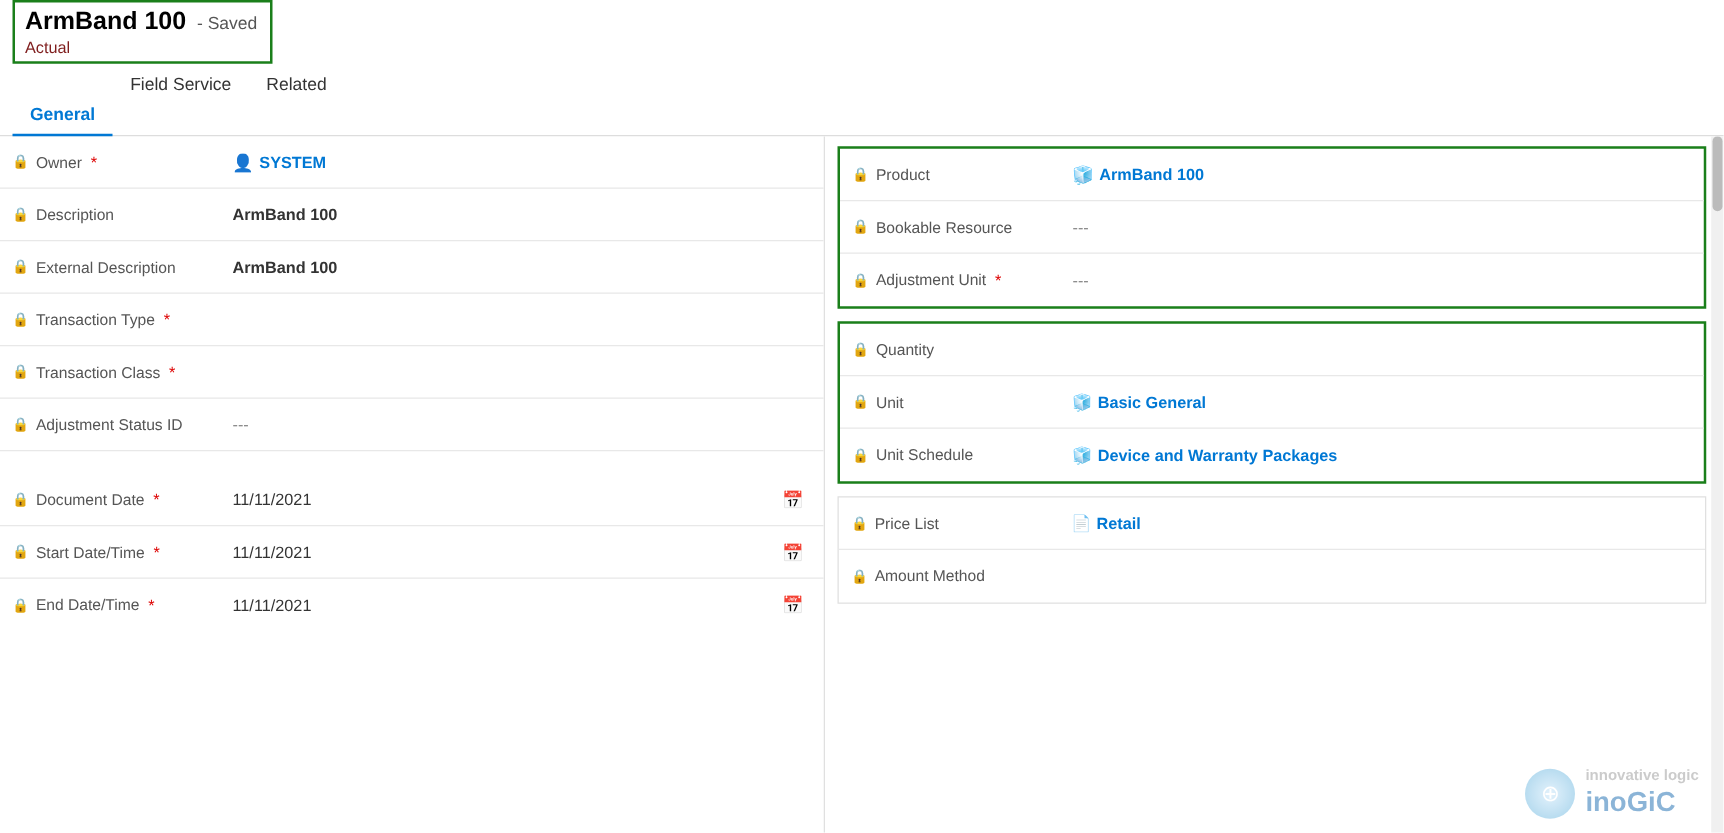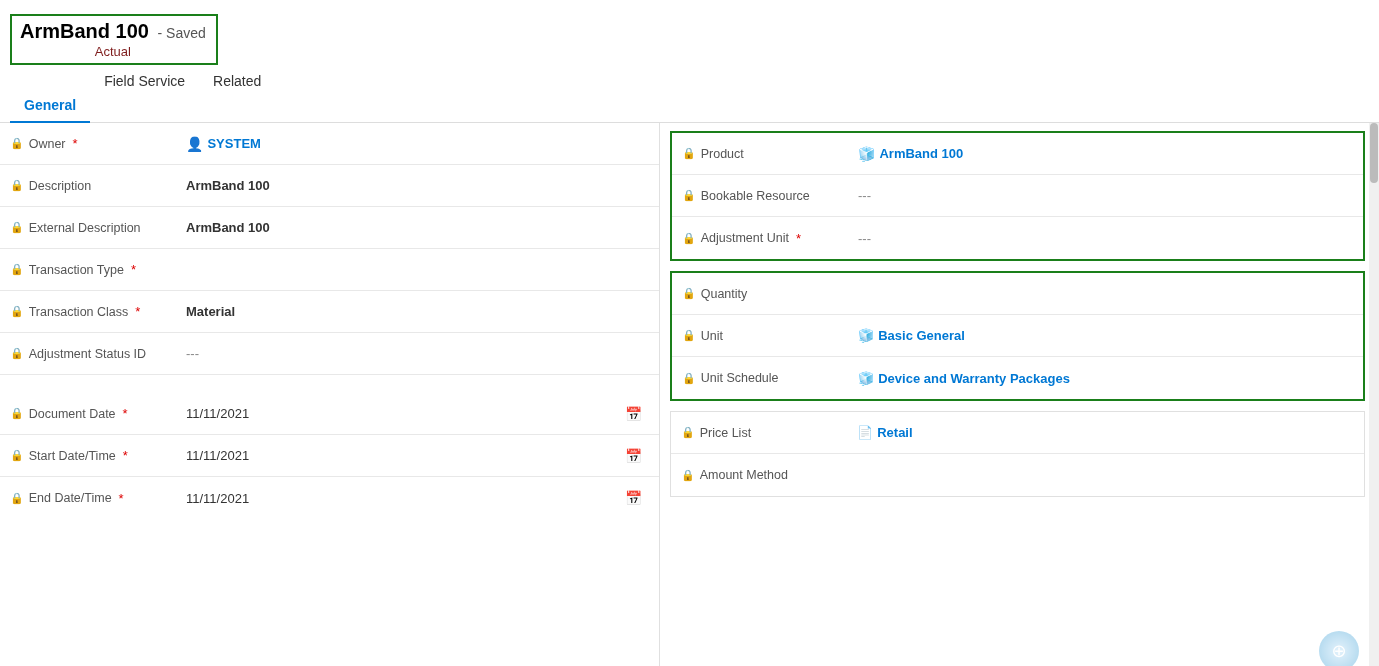--- a/index.html
+++ b/index.html
@@ -143,21 +143,21 @@
     .brand-text span {
       display: block;
       font-size: 22px;
       font-weight: 700;
       color: #1a6cb0;
     }
   </style>
 </head>
 <body>
 
-<div style="display:flex; align-items:flex-start; padding: 14px 10px 0; text-align: center;">
+<div style="display:flex; align-items:flex-start; padding: 0 10px 0;">
   <div style="border: 2.5px solid #1a7f1a; padding: 4px 10px 4px 8px; display:inline-block;">
     <div>
       <span style="font-size:20px; font-weight:700; color:#000;">ArmBand 100</span>
       <span style="font-size:14px; color:#555; margin-left:5px;">- Saved</span>
     </div>
     <div style="font-size:13px; color:#7f1d1d; margin-top:1px;">Actual</div>
   </div>
 </div>
 
 <div class="tabs">
@@ -207,21 +207,20 @@
         <span class="required-star">*</span>
       </div>
     </div>
 
     <div class="field-row">
       <div class="field-label">
         <span class="lock-icon">🔒</span>
         <span>Transaction Class</span>
         <span class="required-star">*</span>
       </div>
-      <div class="field-value bold">Material</div>
     </div>
 
     <div class="field-row" style="border-bottom: 1px solid #e8e8e8; margin-bottom:8px;">
       <div class="field-label">
         <span class="lock-icon">🔒</span>
         <span>Adjustment Status ID</span>
       </div>
       <div class="field-value muted">---</div>
     </div>
 
@@ -346,20 +345,24 @@
       <div class="field-row" style="border-bottom:none;">
         <div class="field-label">
           <span class="lock-icon">🔒</span>
           <span>Amount Method</span>
         </div>
       </div>
     </div>
 
     <div class="brand-area">
       <div class="brand-logo">⊕</div>
+      <div class="brand-text">
+        <span style="font-size:12px; color:#999;">innovative logic</span>
+        <span style="font-size:22px; font-weight:700; color:#1a6cb0;">inoGiC</span>
+      </div>
     </div>
 
     <div style="position:absolute; right:0; top:0; bottom:0; width:10px; background:#f0f0f0;">
       <div style="margin-top:0; height:60px; background:#bbb; border-radius:4px; width:8px; margin-left:1px;"></div>
     </div>
 
   </div>
 
 </div>
 

